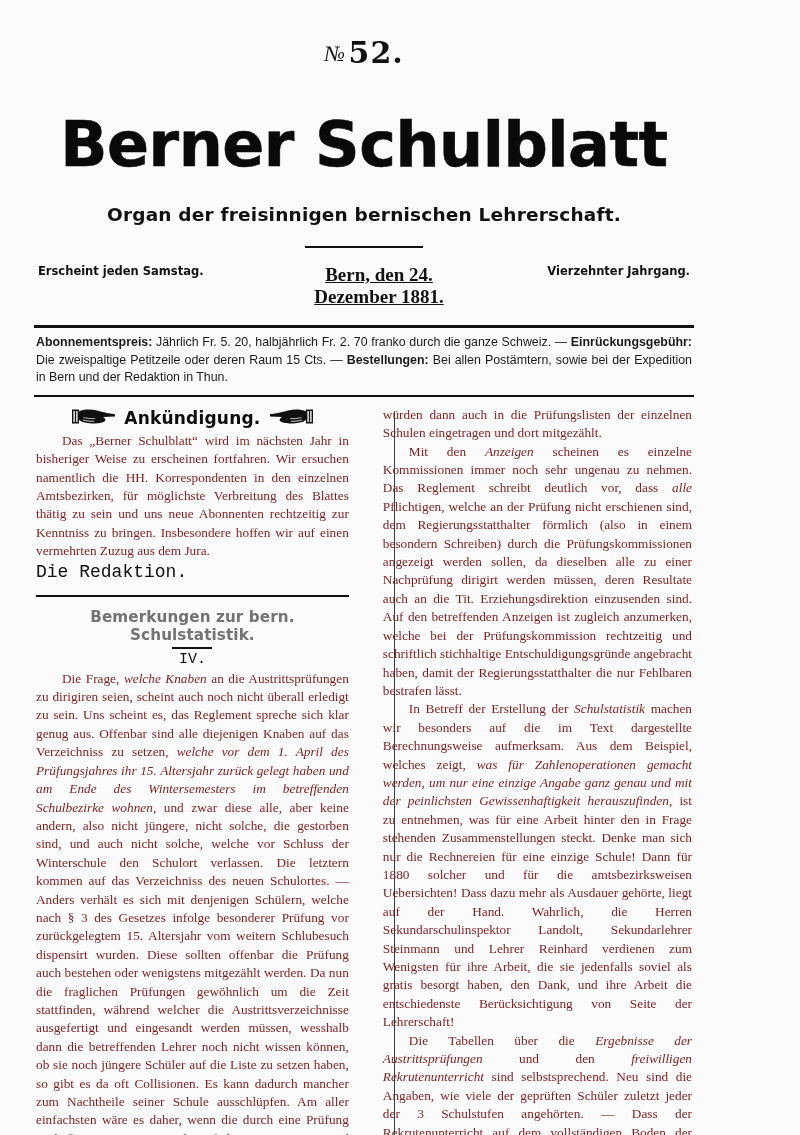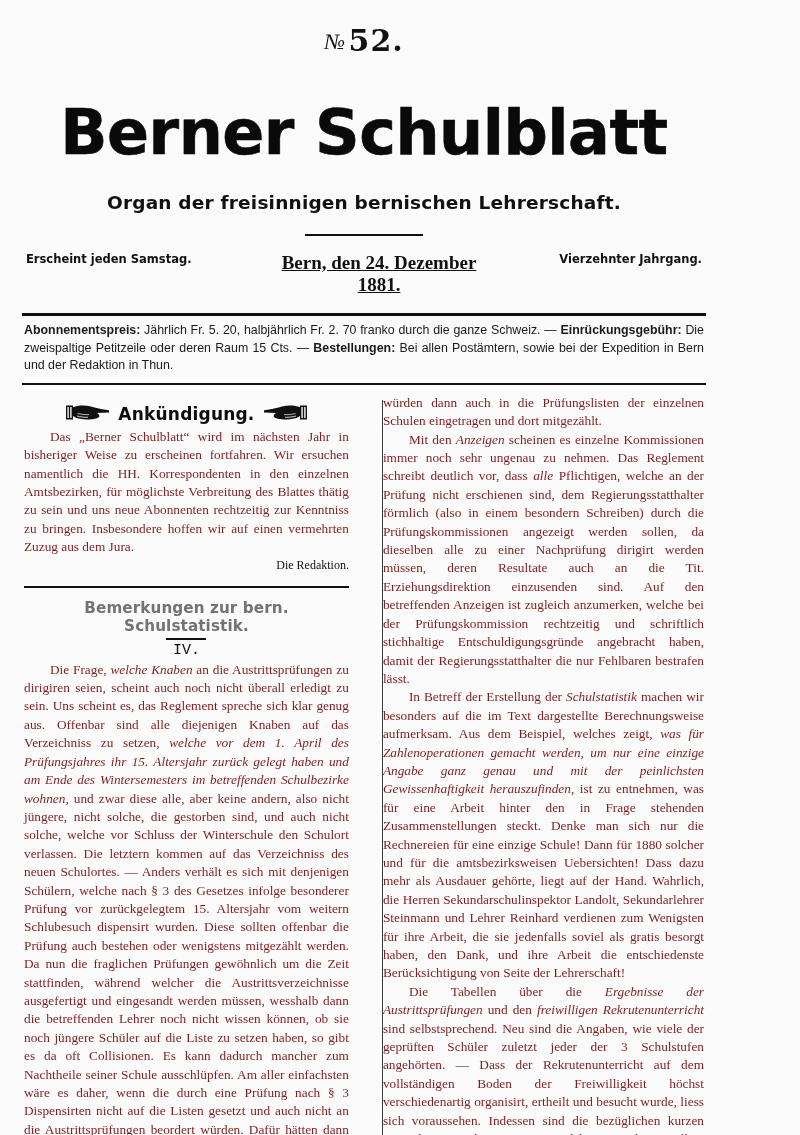--- a/index.html
+++ b/index.html
@@ -13,21 +13,21 @@
     position: relative;
     font-family: "Liberation Serif", "DejaVu Serif", serif;
     color: #111;
     overflow: hidden;
   }
 
   .page {
     position: relative;
     width: 728px;
     height: 1135px;
-    padding: 4px;
+    padding: 16px;
     box-sizing: border-box;
     background: #fbfbfb;
   }
 
   
   .masthead {
     text-align: center;
     padding-top: 22px;
   }
   .issue-no {
@@ -132,21 +132,21 @@
     width: 1px;
     background: #3a3a3a;
   }
 
   
   .ankuendigung-head {
     display: flex;
     align-items: center;
     justify-content: center;
     gap: 8px;
-    margin: 10px 0 3px 0;
+    margin: 2px 0 3px 0;
   }
   .ank-title {
     font-family: "DejaVu Sans", sans-serif;
     font-weight: 700;
     font-size: 17px;
     letter-spacing: 0.2px;
     color: #0d0d0d;
   }
   .manicule { display: block; }
   .manicule.flip { transform: scaleX(-1); }
@@ -182,24 +182,24 @@
     font-family: "Liberation Serif", serif;
     color: #7f1d1d;
     -webkit-hyphens: none;
     hyphens: none;
   }
   p.body + p.body { margin-top: 0; }
   p.body.noindent { text-indent: 0; }
   p.body i, p.body em { font-style: italic; }
 
   .sig-right {
-    text-align: right;
-    font-size: 12px;
+    text-align: left;
+    font-size: 18px;
     margin: 1px 0 0 0;
-    font-family: Liberation Serif, serif;
+    font-family: Liberation Mono, monospace;
   }
 
   .rule-col {
     height: 2px;
     background: #111;
     margin: 13px 0 0 0;
   }
 </style>
 </head>
 <body>

